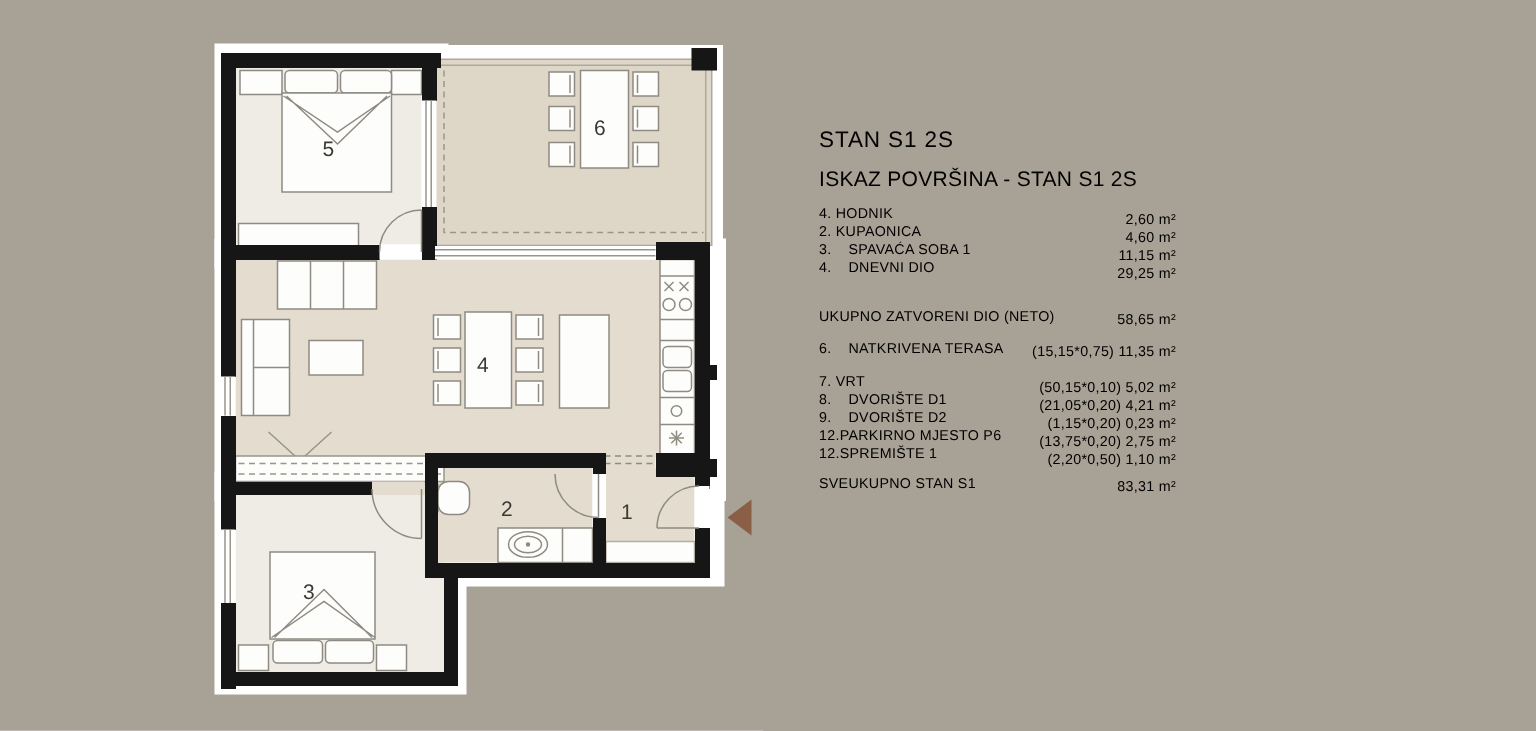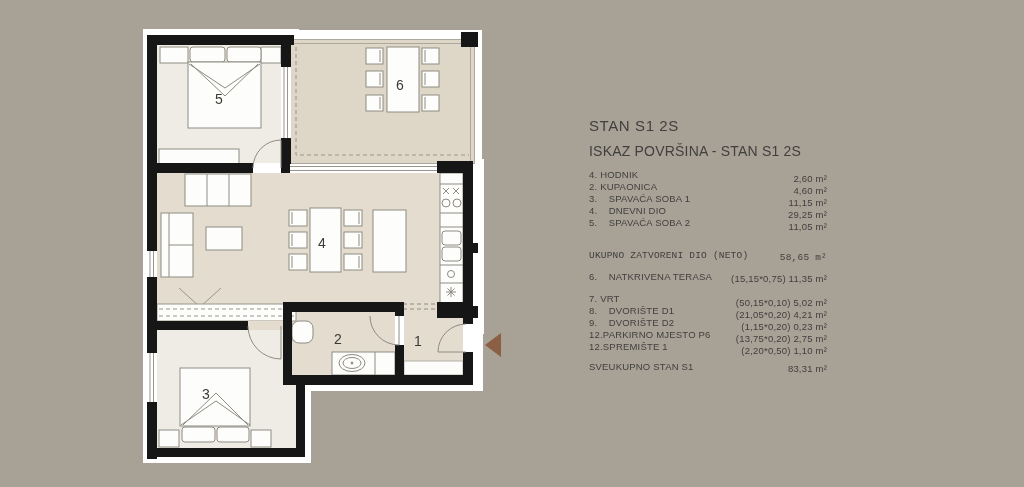--- a/index.html
+++ b/index.html
@@ -5,33 +5,32 @@
   html,body{margin:0;padding:0;}
   .canvas{
     position:relative;
     width:1024px;height:487px;
     background:#a8a195;
     overflow:hidden;
     font-family:"Liberation Sans", sans-serif;
   }
   .plan-svg{position:absolute;left:0;top:0;}
   .panel{
-    position:absolute;left:589px;top:86px;width:238px;
-    color:#404040;
-    margin-top:32px;
+    position:absolute;left:546px;top:86px;width:238px;
+    color:#000000;
   }
   .title{font-size:15px;line-height:15px;letter-spacing:.6px;}
   .subtitle{margin-top:12px;font-size:14px;line-height:12px;letter-spacing:.2px;}
   .row{display:flex;justify-content:space-between;font-size:9.5px;line-height:12px;letter-spacing:.2px;}
   .lbl{white-space:pre;}
   .val{white-space:pre;}
   .off{transform:translateY(4px);}
   .off2{transform:translateY(2px);}
   .section-a{margin-top:12px;}
-  .total-row{margin-top:21px;font-family:Liberation Mono, monospace;}
+  .total-row{margin-top:21px;}
   .terrace-row{margin-top:9px;}
   .section-b{margin-top:10px;}
   .grand-row{margin-top:8px;justify-content:space-between;}
   text.roomnum{font-family:"Liberation Sans",sans-serif;font-size:14px;fill:#3b3933;}
 </style>
 </head>
 <body>
 
 <div class="canvas">
 
@@ -284,24 +283,20 @@
         <span class="val off">4,60 m²</span>
       </div>
       <div class="row">
         <span class="lbl">3.    SPAVAĆA SOBA 1</span>
         <span class="val off">11,15 m²</span>
       </div>
       <div class="row">
         <span class="lbl">4.    DNEVNI DIO</span>
         <span class="val off">29,25 m²</span>
       </div>
-      <div class="row">
-        <span class="lbl">5.    SPAVAĆA SOBA 2</span>
-        <span class="val off">11,05 m²</span>
-      </div>
     </div>
 
     <div class="row total-row">
       <span class="lbl">UKUPNO ZATVORENI DIO (NETO)</span>
       <span class="val off2">58,65 m²</span>
     </div>
 
     <div class="row terrace-row">
       <span class="lbl">6.    NATKRIVENA TERASA</span>
       <span class="val off2">(15,15*0,75) 11,35 m²</span>

